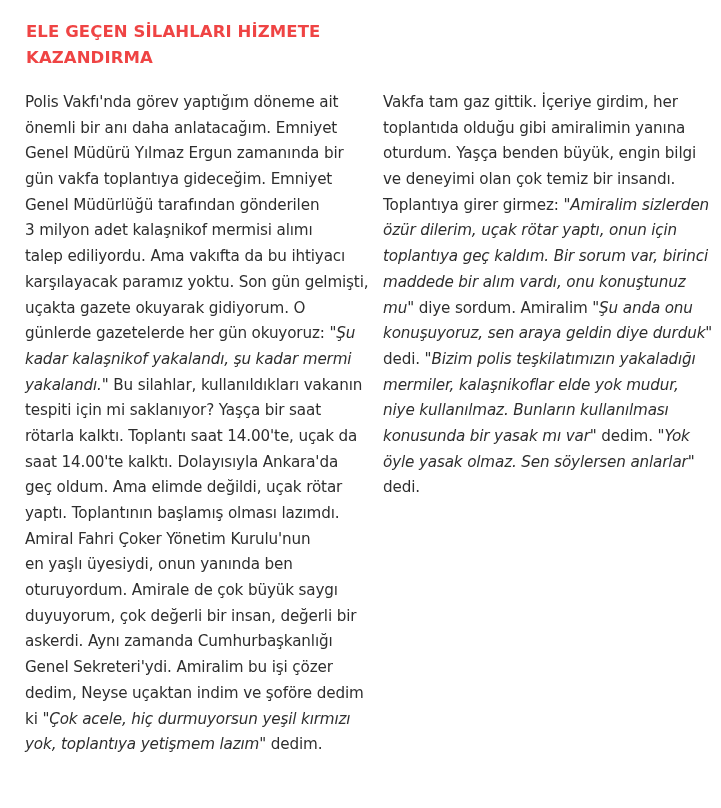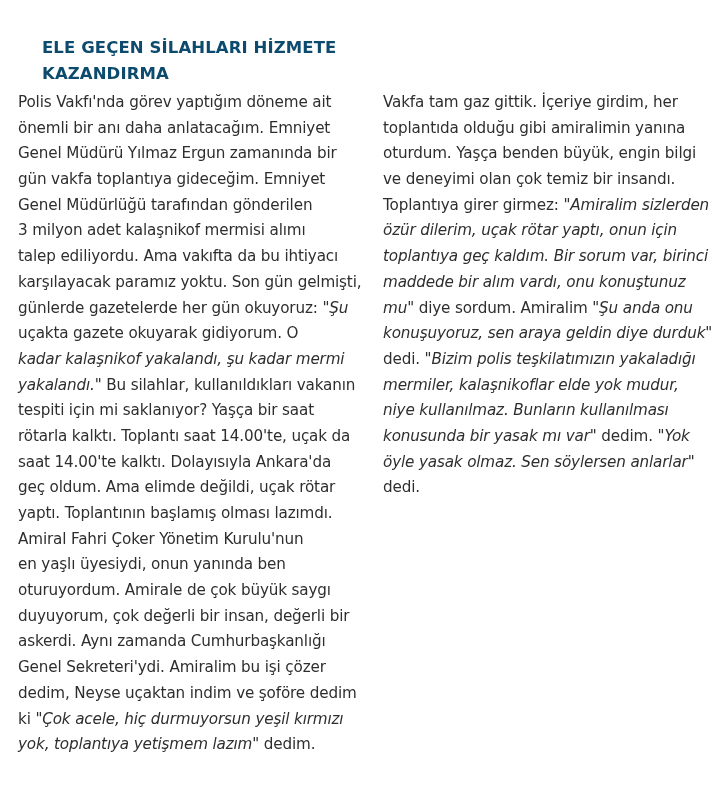--- a/index.html
+++ b/index.html
@@ -18,37 +18,37 @@
     .page {
       position: absolute;
       left: 0; top: 0;
       width: 721px; height: 808px;
     }
     .title {
       position: absolute;
       left: 26px;
       top: 17px;
       width: 330px;
-      margin: 16px;
+      margin: 0;
       font-family: "DejaVu Sans", "Liberation Sans", sans-serif;
       font-weight: bold;
       font-size: 16.5px;
       line-height: 29px;
       letter-spacing: 0.1px;
-      color: #0c4a6e;
+      color: #ef4444;
     }
     .col {
       position: absolute;
       top: 90px;
       font-size: 15.2px;
       line-height: 25.7px;
       letter-spacing: -0.15px;
       color: #2e2e2e;
     }
-    .col-left { left: 18px; width: 345px; }
+    .col-left { left: 25px; width: 345px; }
     .col-right { left: 383px; width: 330px; }
     .line {
       display: block;
       white-space: nowrap;
       height: 25.7px;
     }
     .seg-i { font-style: italic; text-align: right; }
   </style>
 </head>
 <body>
@@ -61,22 +61,22 @@
 
   <div class="col col-left" id="col-left">
       <span class="line"><span>Polis Vakfı'nda görev yaptığım döneme ait</span></span>
       <span class="line"><span>önemli bir anı daha anlatacağım. Emniyet</span></span>
       <span class="line"><span>Genel Müdürü Yılmaz Ergun zamanında bir</span></span>
       <span class="line"><span>gün vakfa toplantıya gideceğim. Emniyet</span></span>
       <span class="line"><span>Genel Müdürlüğü tarafından gönderilen</span></span>
       <span class="line"><span>3 milyon adet kalaşnikof mermisi alımı</span></span>
       <span class="line"><span>talep ediliyordu. Ama vakıfta da bu ihtiyacı</span></span>
       <span class="line"><span>karşılayacak paramız yoktu. Son gün gelmişti,</span></span>
+      <span class="line"><span>uçakta gazete okuyarak gidiyorum. O</span></span>
       <span class="line"><span>günlerde gazetelerde her gün okuyoruz: "</span><span class="seg-i">Şu</span></span>
-      <span class="line"><span>uçakta gazete okuyarak gidiyorum. O</span></span>
       <span class="line"><span class="seg-i">kadar kalaşnikof yakalandı, şu kadar mermi</span></span>
       <span class="line"><span class="seg-i">yakalandı.</span><span>" Bu silahlar, kullanıldıkları vakanın</span></span>
       <span class="line"><span>tespiti için mi saklanıyor? Yaşça bir saat</span></span>
       <span class="line"><span>rötarla kalktı. Toplantı saat 14.00'te, uçak da</span></span>
       <span class="line"><span>saat 14.00'te kalktı. Dolayısıyla Ankara'da</span></span>
       <span class="line"><span>geç oldum. Ama elimde değildi, uçak rötar</span></span>
       <span class="line"><span>yaptı. Toplantının başlamış olması lazımdı.</span></span>
       <span class="line"><span>Amiral Fahri Çoker Yönetim Kurulu'nun</span></span>
       <span class="line"><span>en yaşlı üyesiydi, onun yanında ben</span></span>
       <span class="line"><span>oturuyordum. Amirale de çok büyük saygı</span></span>

